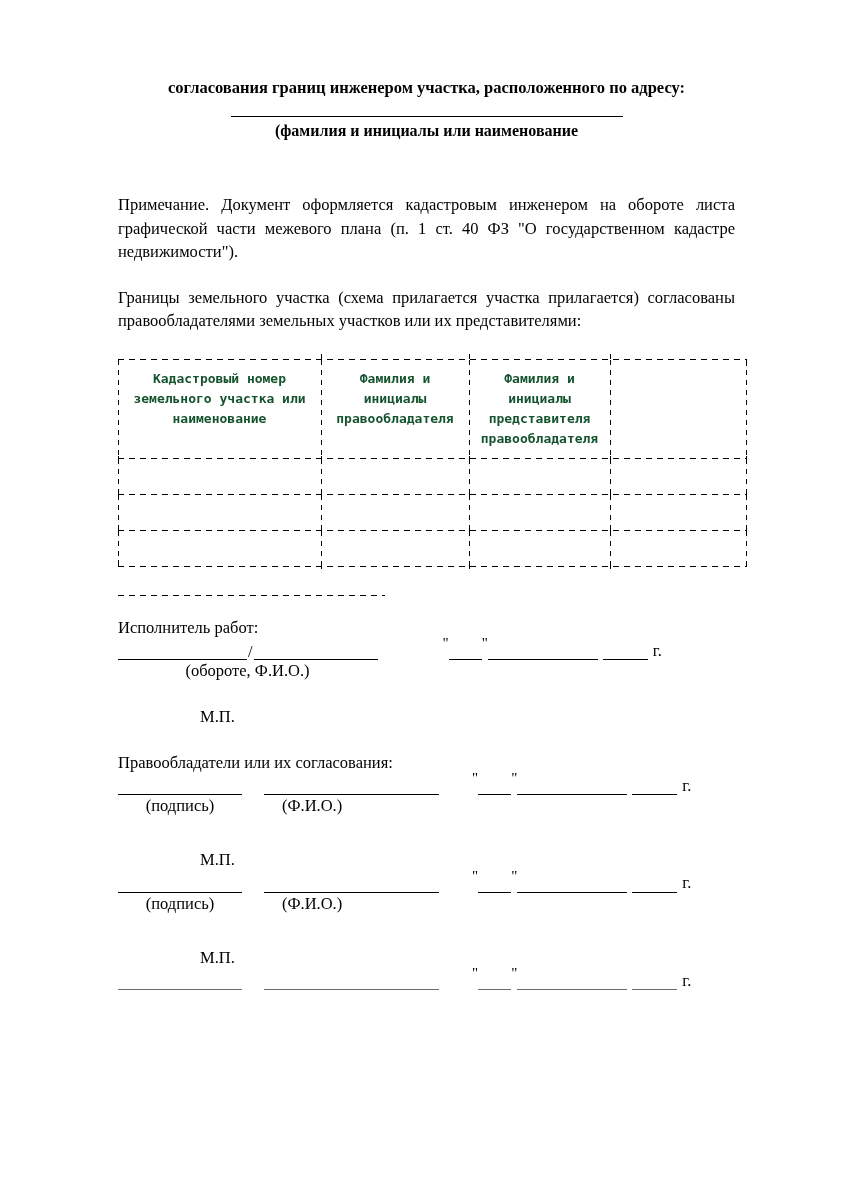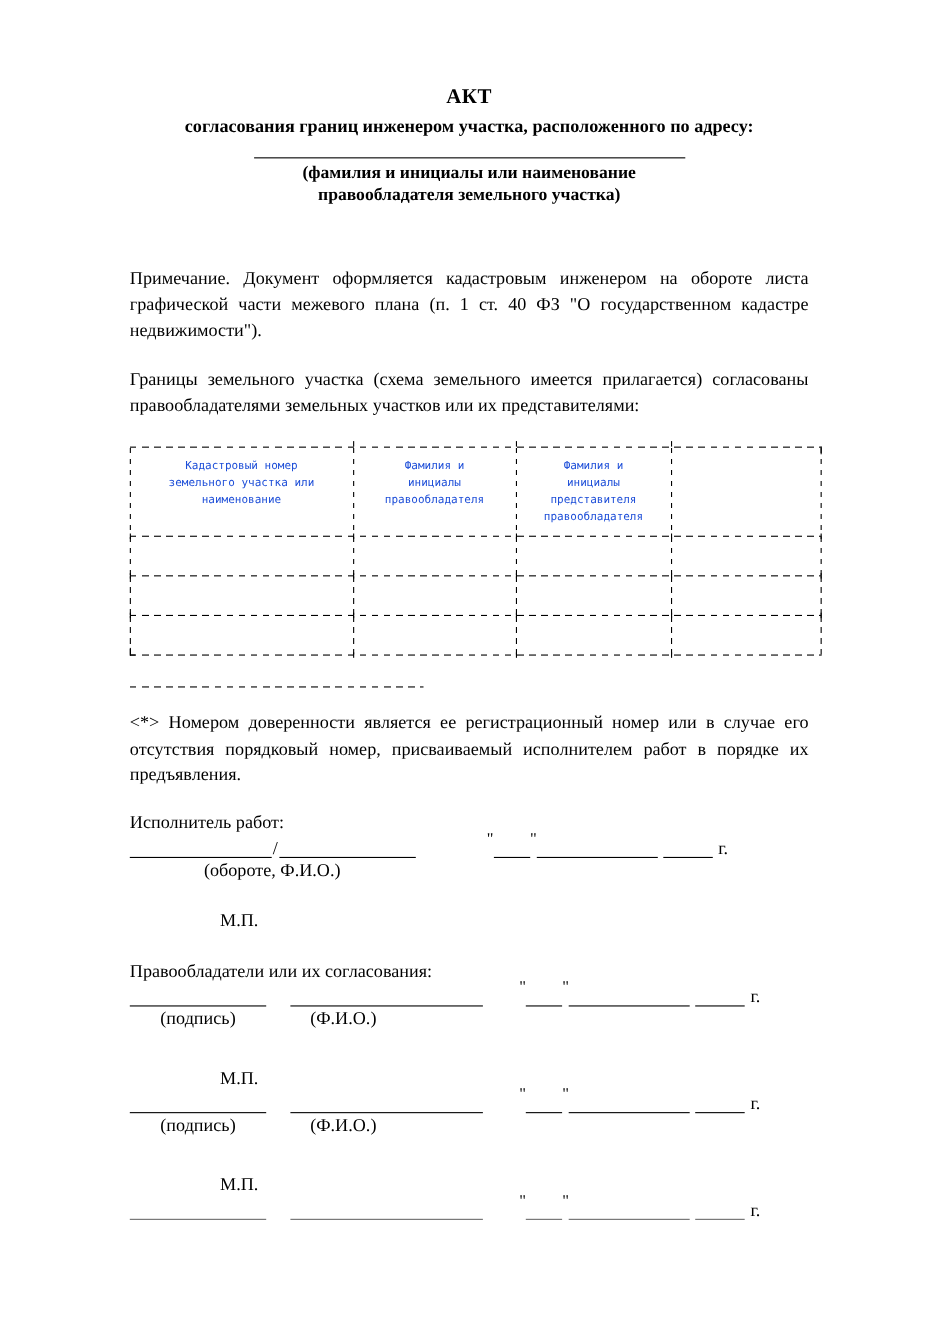--- a/index.html
+++ b/index.html
@@ -61,23 +61,24 @@
   }
   .p-note { margin-top: 52px; }
   .p-borders { margin-top: 22px; }
   .p-footnote { margin-top: 20px; }
   .p-declared { margin-top: 22px; }
 
   
   .table-wrap {
     margin-top: 26px;
     font-family: "DejaVu Sans Mono", "Liberation Mono", monospace;
-    font-size: 10px;
+    font-size: 13px;
     line-height: 1.25;
-    color: #1d4ed8;
+    color: #14532d;
+    font-weight: bold;
   }
   .ascii-table {
     position: relative;
     width: 629px;
   }
   
   .hrule {
     position: relative;
     height: 1px;
     background-image: repeating-linear-gradient(
@@ -193,30 +194,28 @@
     margin: 0;
     padding-left: 82px;
   }
 </style>
 </head>
 <body>
 
 <div class="page">
 
   <div class="title-block">
-    <p class="doc-title">АКТ</p>
     <p class="doc-subtitle">согласования границ инженером участка, расположенного по адресу:</p>
     <div class="owner-rule"></div>
     <p class="owner-caption">(фамилия и инициалы или наименование</p>
-    <p class="owner-caption">правообладателя земельного участка)</p>
   </div>
 
   <p class="para p-note">Примечание. Документ оформляется кадастровым инженером на обороте листа графической части межевого плана (п. 1 ст. 40 ФЗ "О государственном кадастре недвижимости").</p>
 
-  <p class="para p-borders">Границы земельного участка (схема земельного имеется прилагается) согласованы правообладателями земельных участков или их представителями:</p>
+  <p class="para p-borders">Границы земельного участка (схема прилагается участка прилагается) согласованы правообладателями земельных участков или их представителями:</p>
 
   <div class="table-wrap">
     <div class="ascii-table" id="ascii-table">
 
       <div class="hrule top">
         <span class="jct" style="left:203px; top:-5px;"></span>
         <span class="jct" style="left:351px; top:-5px;"></span>
         <span class="jct" style="left:492px; top:-5px;"></span>
         <span class="corner-r" style="top:0px;"></span>
       </div>
@@ -304,21 +303,20 @@
         <span class="jct" style="left:203px; top:-2px; height:5px;"></span>
         <span class="jct" style="left:351px; top:-2px; height:5px;"></span>
         <span class="jct" style="left:492px; top:-2px; height:5px;"></span>
       </div>
 
     </div>
 
     <div class="sub-rule"></div>
   </div>
 
-  <p class="para p-footnote">&lt;*&gt; Номером доверенности является ее регистрационный номер или в случае его отсутствия порядковый номер, присваиваемый исполнителем работ в порядке их предъявления.</p>
 
 
   <div class="sig-block">
     <p class="sig-label">Исполнитель работ:</p>
 
     <div class="sig-row">
       <span class="ln" style="width:129px;"></span>
       <span class="slash">/</span>
       <span class="ln" style="width:124px;"></span>
 

